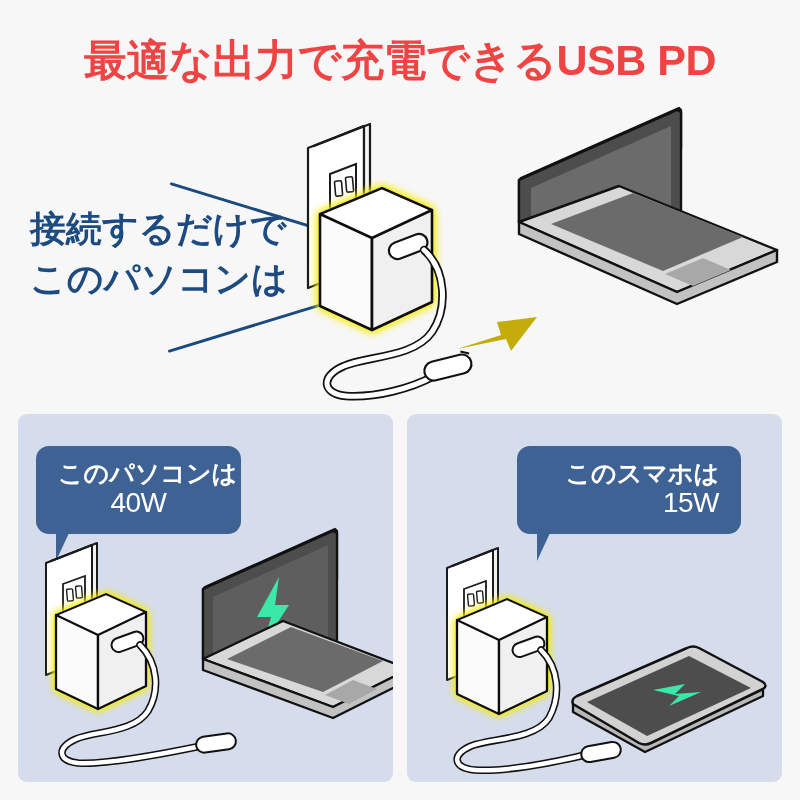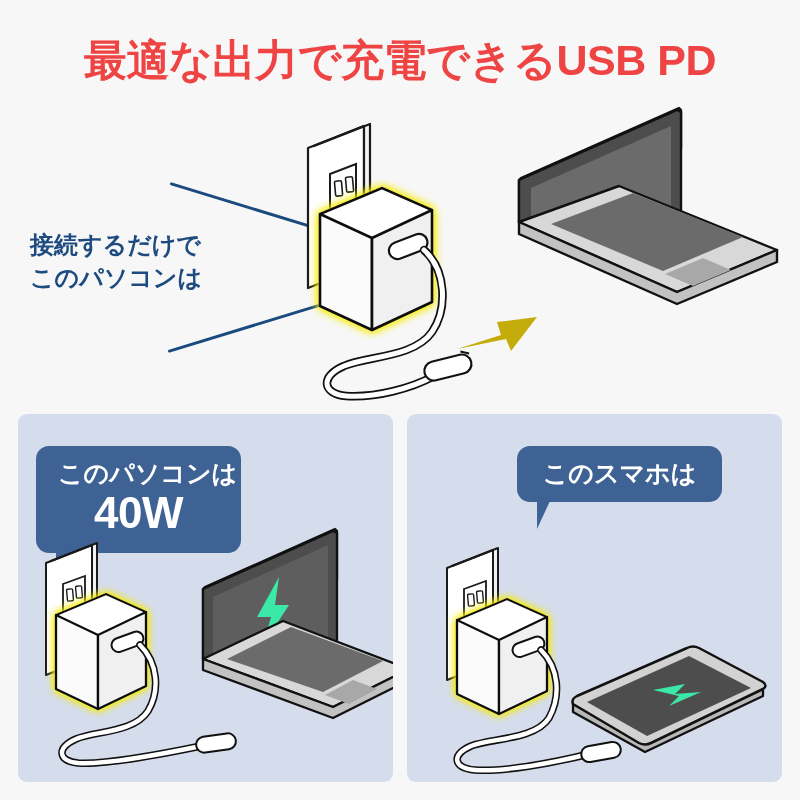--- a/index.html
+++ b/index.html
@@ -34,23 +34,23 @@
   .hero {
     position: absolute;
     left: 0;
     top: 100px;
     width: 800px;
     height: 310px;
   }
   .hero-note {
     position: absolute;
     left: 30px;
-    top: 128px;
+    top: 104px;
     width: 270px;
-    font-size: 24px;
+    font-size: 36px;
     font-weight: bold;
     line-height: 1.38;
     color: #1d4b80;
     white-space: nowrap;
   }
   .note-line {
     position: absolute;
     background: #1b4b7e;
     height: 3px;
     border-radius: 2px;
@@ -97,36 +97,36 @@
     padding: 13px 22px 15px 22px;
     box-sizing: border-box;
   }
   .bubble-l1 {
     font-size: 25px;
     font-weight: bold;
     line-height: 1.12;
     white-space: nowrap;
   }
   .bubble-l2 {
-    font-size: 44px;
-    font-weight: bold;
+    font-size: 28px;
+    font-weight: normal;
     line-height: 1.16;
     letter-spacing: -0.5px;
   }
   .bubble-tail {
     position: absolute;
     width: 0;
     height: 0;
     border-left: 13px solid #3d6293;
     border-right: 8px solid transparent;
     border-bottom: 28px solid transparent;
   }
   .bubble-left   { left: 18px;  top: 32px; width: 205px; }
   .bubble-left .bubble-tail  { left: 20px; bottom: -27px; }
-  .bubble-right  { left: 110px; top: 32px; width: 205px; }
+  .bubble-right  { left: 110px; top: 32px; width: 224px; text-align: right; }
   .bubble-right .bubble-tail { left: 20px; bottom: -27px; }
 
   
   .art { position: absolute; left: 0; top: 0; }
   svg { display: block; overflow: visible; }
 </style>
 </head>
 <body>
 
 <div id="page">
@@ -272,20 +272,21 @@
         <path d="M20,130 L20,141 L150,189 L226,151 L226,140 L150,178 Z" fill="#c2c2c2" stroke="#111111" stroke-width="2.3" stroke-linejoin="round"></path>
         <path d="M44,130 L140,163 L200,132 L108,98 Z" fill="#6b6b6b"></path>
         <path d="M142,166 L166,175 L194,160 L170,151 Z" fill="#a8a8a8"></path>
       </svg>
     </div>
 
     <div class="panel">
 
       <div class="bubble bubble-right">
         <div class="bubble-l1">このスマホは</div>
+        <div class="bubble-l2">15W</div>
         <div class="bubble-tail"></div>
       </div>
 
       <svg class="art" style="left:32px; top:130px;" width="190" height="225" viewBox="0 0 190 225">
         <defs>
           <filter id="glowC" x="-60%" y="-60%" width="220%" height="220%">
             <feGaussianBlur stdDeviation="4.5" result="b"></feGaussianBlur>
             <feFlood flood-color="#f5ec00" flood-opacity="1" result="c"></feFlood>
             <feComposite in="c" in2="b" operator="in" result="g"></feComposite>
             <feMerge>

